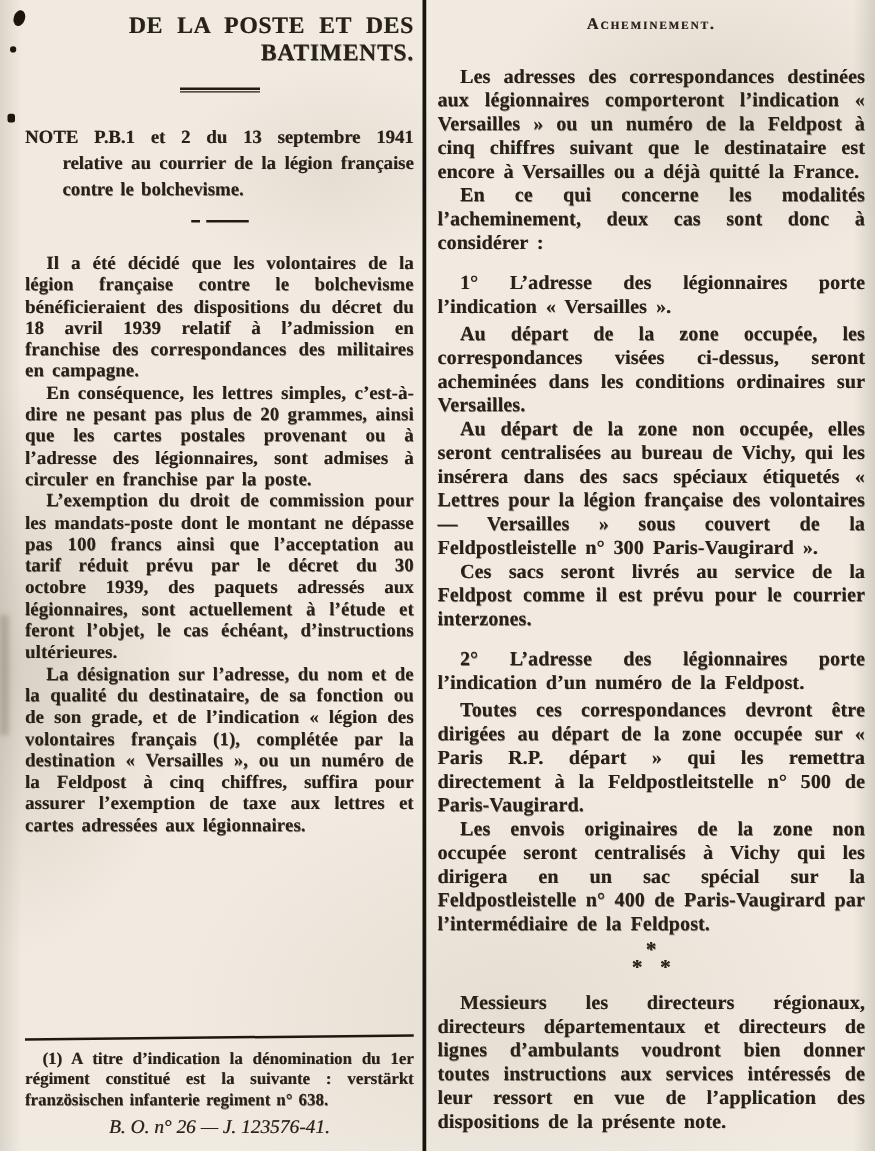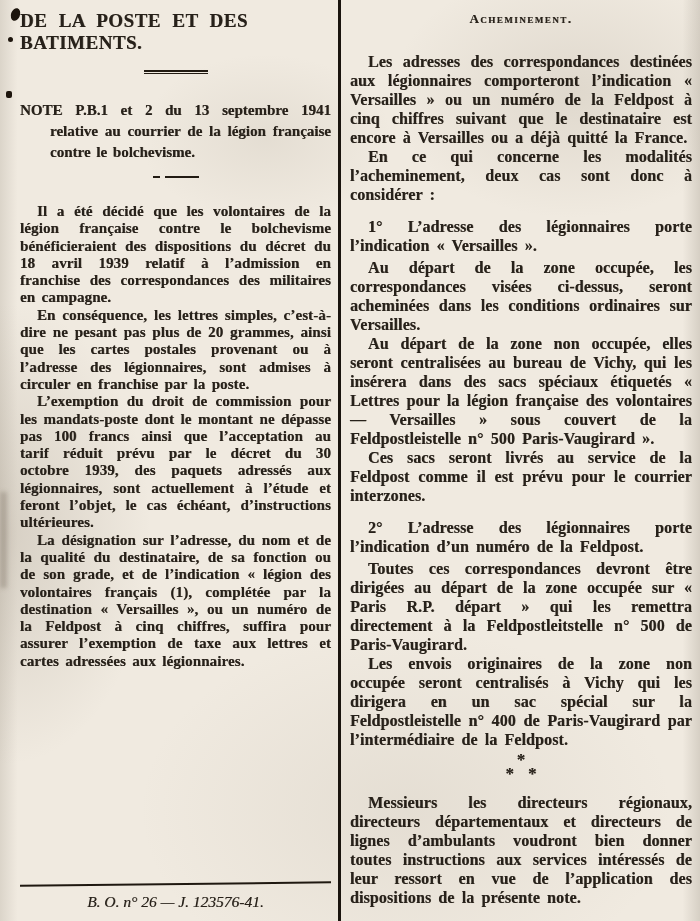--- a/index.html
+++ b/index.html
@@ -29,21 +29,21 @@
                display:flex; flex-direction:column; }
   .col-right { position:absolute; left:350px; top:0; width:342px; height:921px;
                display:flex; flex-direction:column; }
   .spacer { flex:1 1 auto; min-height:0; }
 
   .inky { text-shadow:0.4px 0.4px 0.4px rgba(42,32,22,0.55); }
 
   
   .title1 { margin-top:25px; text-align:center; font-weight:bold; font-size:20px;
             letter-spacing:1.5px; line-height:22px; }
-  .title2 { margin-top:10px; text-align:left; font-weight:bold; font-size:19px;
+  .title2 { margin-top:10px; text-align:right; font-weight:bold; font-size:19px;
             letter-spacing:0.5px; word-spacing:6px; line-height:22px; }
   .rule-double { width:64px; margin:16px auto 0; height:4px;
                  border-top:2.5px solid #221b13; border-bottom:1.5px solid #221b13; }
   .note { margin:26px 0 0; font-weight:bold; font-size:15px; line-height:21px;
           padding-left:30px; text-indent:-30px; text-align:justify; word-spacing:2px; }
   .rule-small { margin:13px auto 0; width:46px; display:flex; align-items:center; }
   .rule-small .dash { width:7px;  border-top:2px solid #221b13; margin-right:5px; }
   .rule-small .line { flex:1;     border-top:2.5px solid #221b13; }
   .body-left { margin-top:25px; font-weight:bold; font-size:15px; line-height:17.3px;
                text-align:justify; word-spacing:2.5px; letter-spacing:0.1px; }
@@ -99,34 +99,35 @@
       <p>Il a été décidé que les volontaires de la légion française contre le bolchevisme bénéficieraient des dispositions du décret du 18 avril 1939 relatif à l’admission en franchise des correspondances des militaires en campagne.</p>
       <p>En conséquence, les lettres simples, c’est-à-dire ne pesant pas plus de 20 grammes, ainsi que les cartes postales provenant ou à l’adresse des légionnaires, sont admises à circuler en franchise par la poste.</p>
       <p>L’exemption du droit de commission pour les mandats-poste dont le montant ne dépasse pas 100 francs ainsi que l’acceptation au tarif réduit prévu par le décret du 30 octobre 1939, des paquets adressés aux légionnaires, sont actuellement à l’étude et feront l’objet, le cas échéant, d’instructions ultérieures.</p>
       <p>La désignation sur l’adresse, du nom et de la qualité du destinataire, de sa fonction ou de son grade, et de l’indication « légion des volontaires français (1), complétée par la destination « Versailles », ou un numéro de la Feldpost à cinq chiffres, suffira pour assurer l’exemption de taxe aux lettres et cartes adressées aux légionnaires.</p>
     </div>
 
     <div class="spacer"></div>
 
     <div class="footnote-block">
       <div class="footnote-rule"></div>
+      <p class="footnote">(1) A titre d’indication la dénomination du 1er régiment constitué est la suivante : verstärkt französischen infanterie regiment n° 638.</p>
       <div class="bo-line">B. O. n° 26 — J. 123576-41.</div>
     </div>
   </div>
 
   <div class="col-right">
     <div class="ach-header">Acheminement.</div>
 
     <div class="body-right">
       <p>Les adresses des correspondances destinées aux légionnaires comporteront l’indication « Versailles » ou un numéro de la Feldpost à cinq chiffres suivant que le destinataire est encore à Versailles ou a déjà quitté la France.</p>
       <p>En ce qui concerne les modalités l’acheminement, deux cas sont donc à considérer :</p>
 
       <p class="subhead">1° L’adresse des légionnaires porte l’indication « Versailles ».</p>
       <p>Au départ de la zone occupée, les correspondances visées ci-dessus, seront acheminées dans les conditions ordinaires sur Versailles.</p>
-      <p>Au départ de la zone non occupée, elles seront centralisées au bureau de Vichy, qui les insérera dans des sacs spéciaux étiquetés « Lettres pour la légion française des volontaires — Versailles » sous couvert de la Feldpostleistelle n° 500 Paris-Vaugirard ».</p>
+      <p>Au départ de la zone non occupée, elles seront centralisées au bureau de Vichy, qui les insérera dans des sacs spéciaux étiquetés « Lettres pour la légion française des volontaires — Versailles » sous couvert de la Feldpostleistelle n° 300 Paris-Vaugirard ».</p>
       <p>Ces sacs seront livrés au service de la Feldpost comme il est prévu pour le courrier interzones.</p>
 
       <p class="subhead">2° L’adresse des légionnaires porte l’indication d’un numéro de la Feldpost.</p>
       <p>Toutes ces correspondances devront être dirigées au départ de la zone occupée sur « Paris R.P. départ » qui les remettra directement à la Feldpostleitstelle n° 500 de Paris-Vaugirard.</p>
       <p>Les envois originaires de la zone non occupée seront centralisés à Vichy qui les dirigera en un sac spécial sur la Feldpostleistelle n° 400 de Paris-Vaugirard par l’intermédiaire de la Feldpost.</p>
 
       <div class="spacer"></div>
 
       <div class="asterism">
         <span class="ast-top">*</span>

